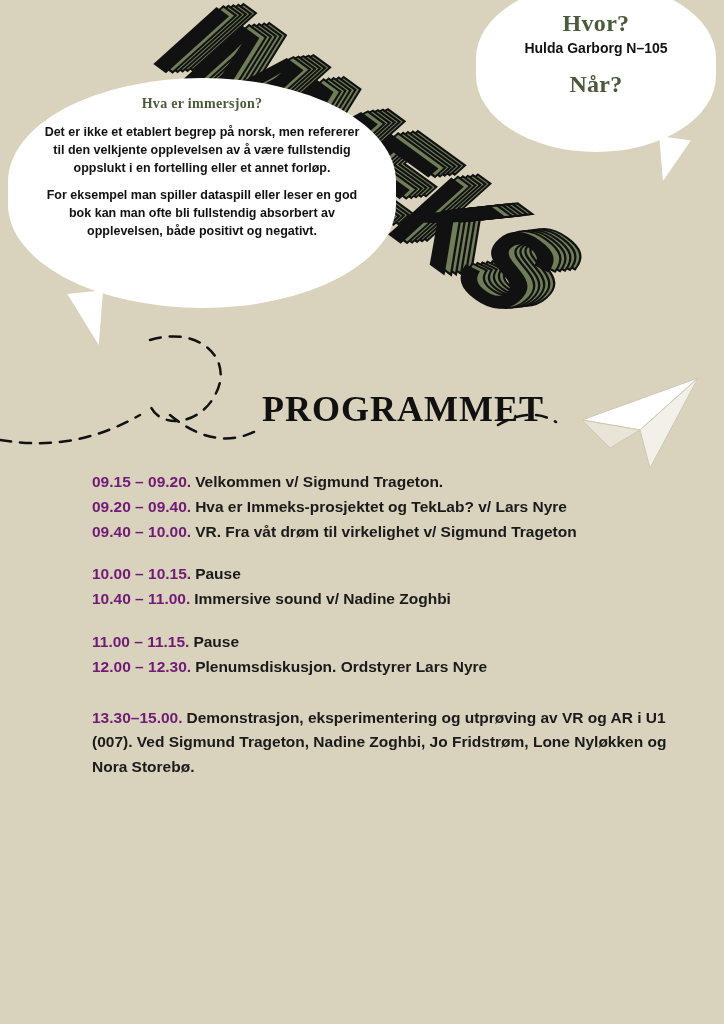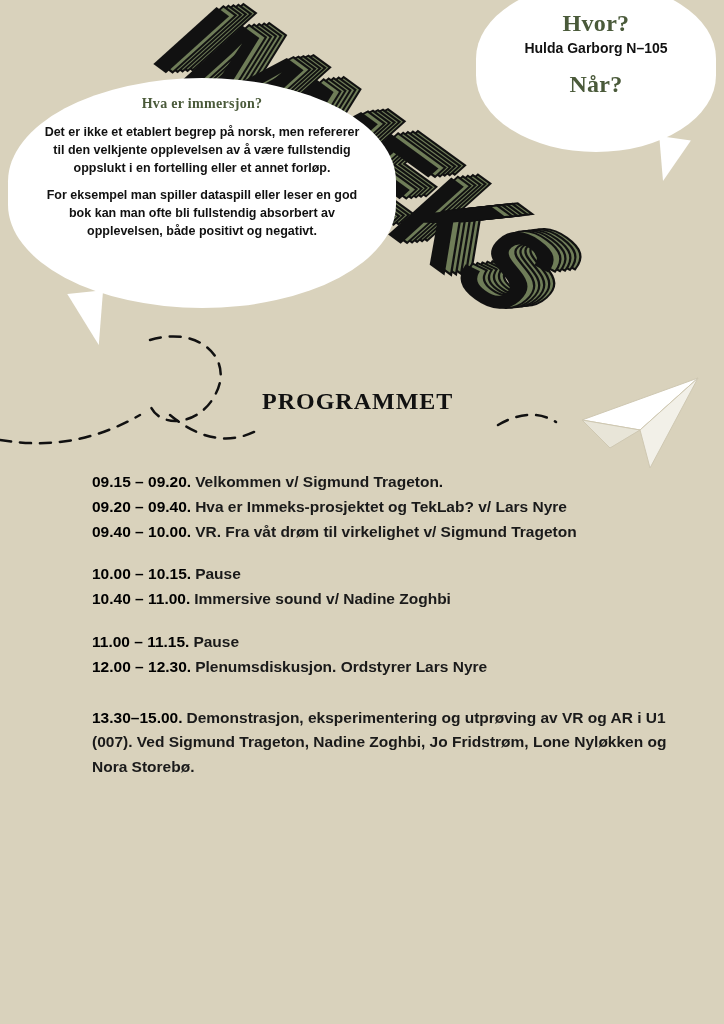--- a/index.html
+++ b/index.html
@@ -148,40 +148,40 @@
     pointer-events: none;
   }
 
   
   .programmet {
     position: absolute;
     left: 262px;
     top: 388px;
     font-family: "Liberation Serif", serif;
     font-weight: bold;
-    font-size: 24px;
+    font-size: 36px;
     letter-spacing: 1px;
     color: #111;
   }
 
   
   .program {
     position: absolute;
     left: 92px;
     top: 470px;
     width: 600px;
   }
   .entry {
     font-size: 15.5px;
     line-height: 1.6;
     color: #1a1a1a;
     font-weight: bold;
   }
   .entry .time {
-    color: #000000;
+    color: #701a75;
     font-weight: bold;
     margin-right: 4px;
   }
   .entry.gap-before {
     margin-top: 18px;
   }
   .entry.big-gap {
     margin-top: 26px;
   }
 </style>

